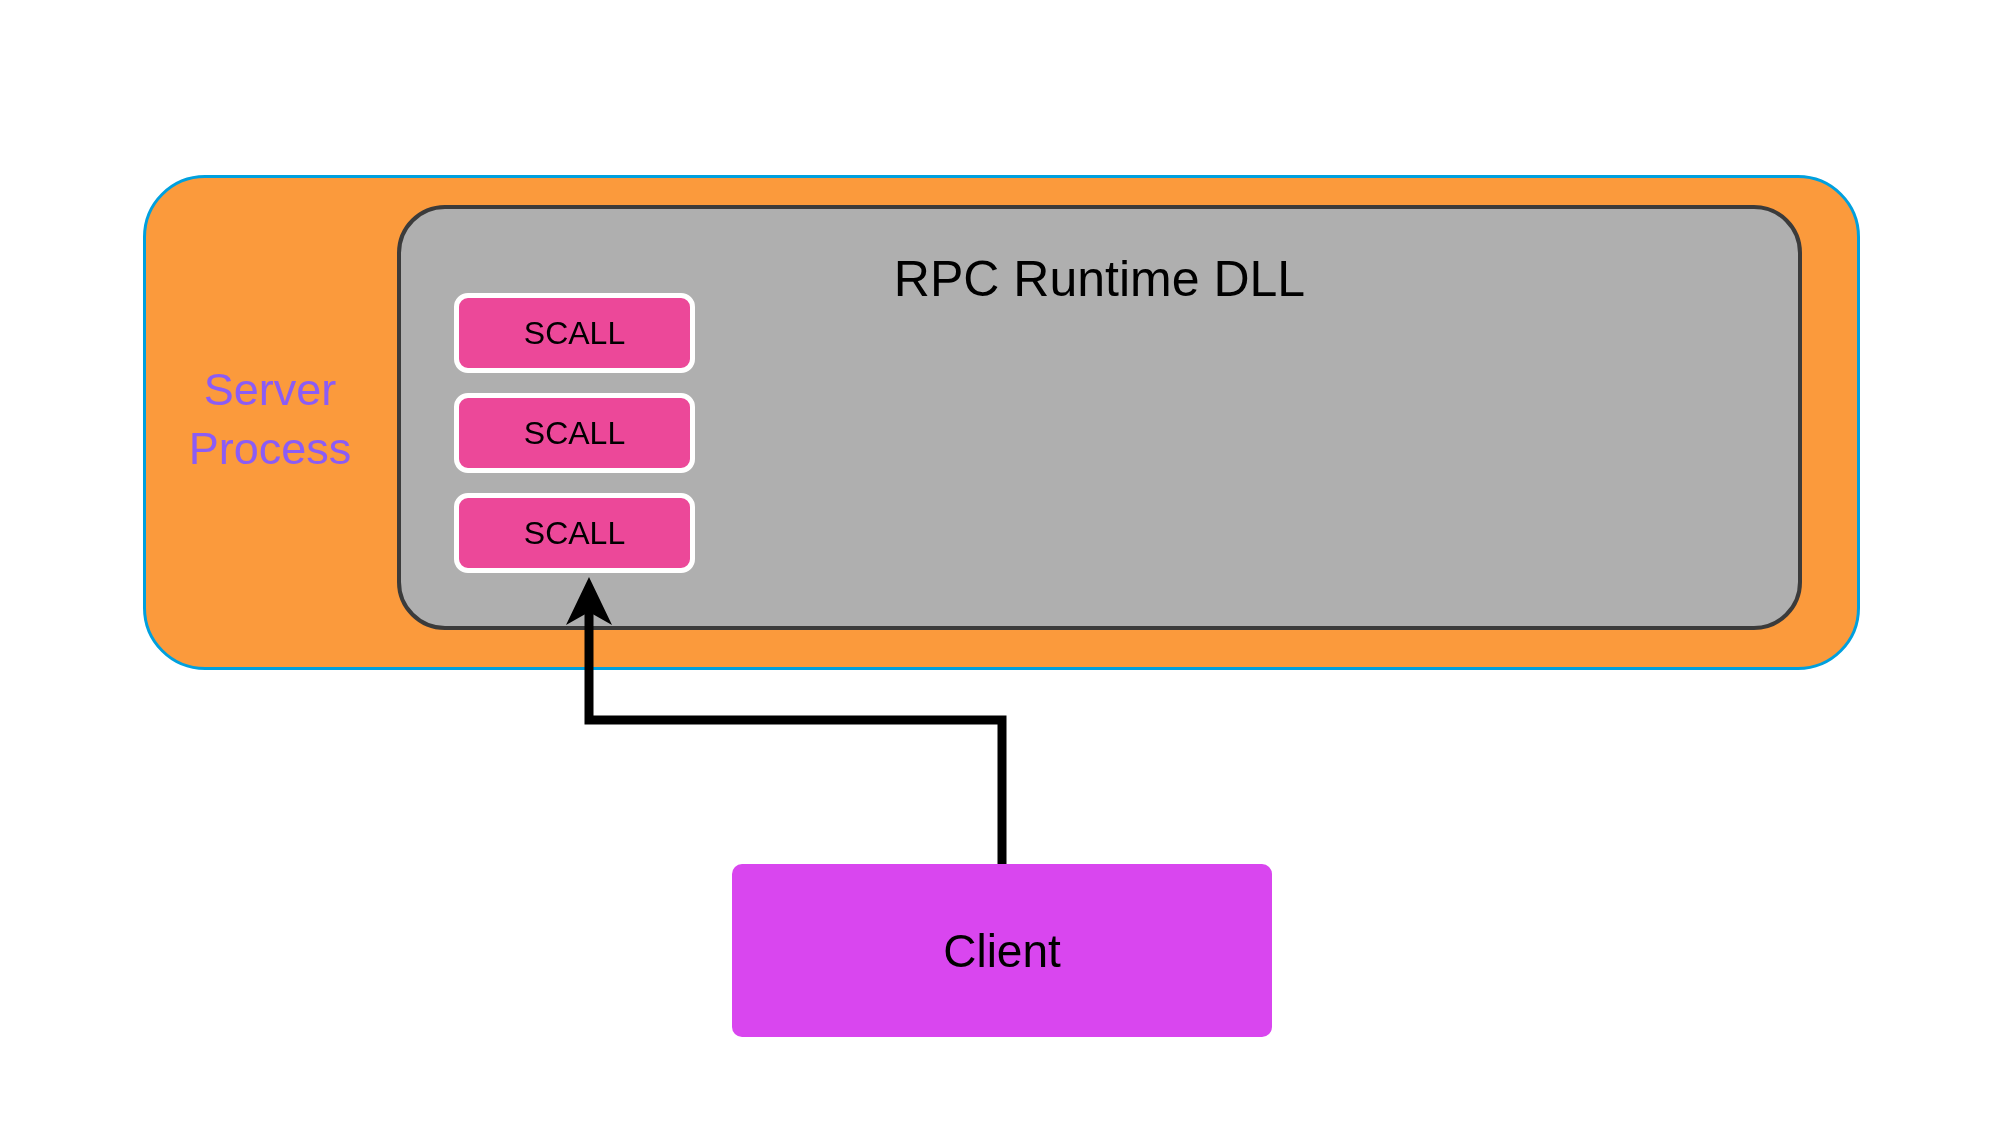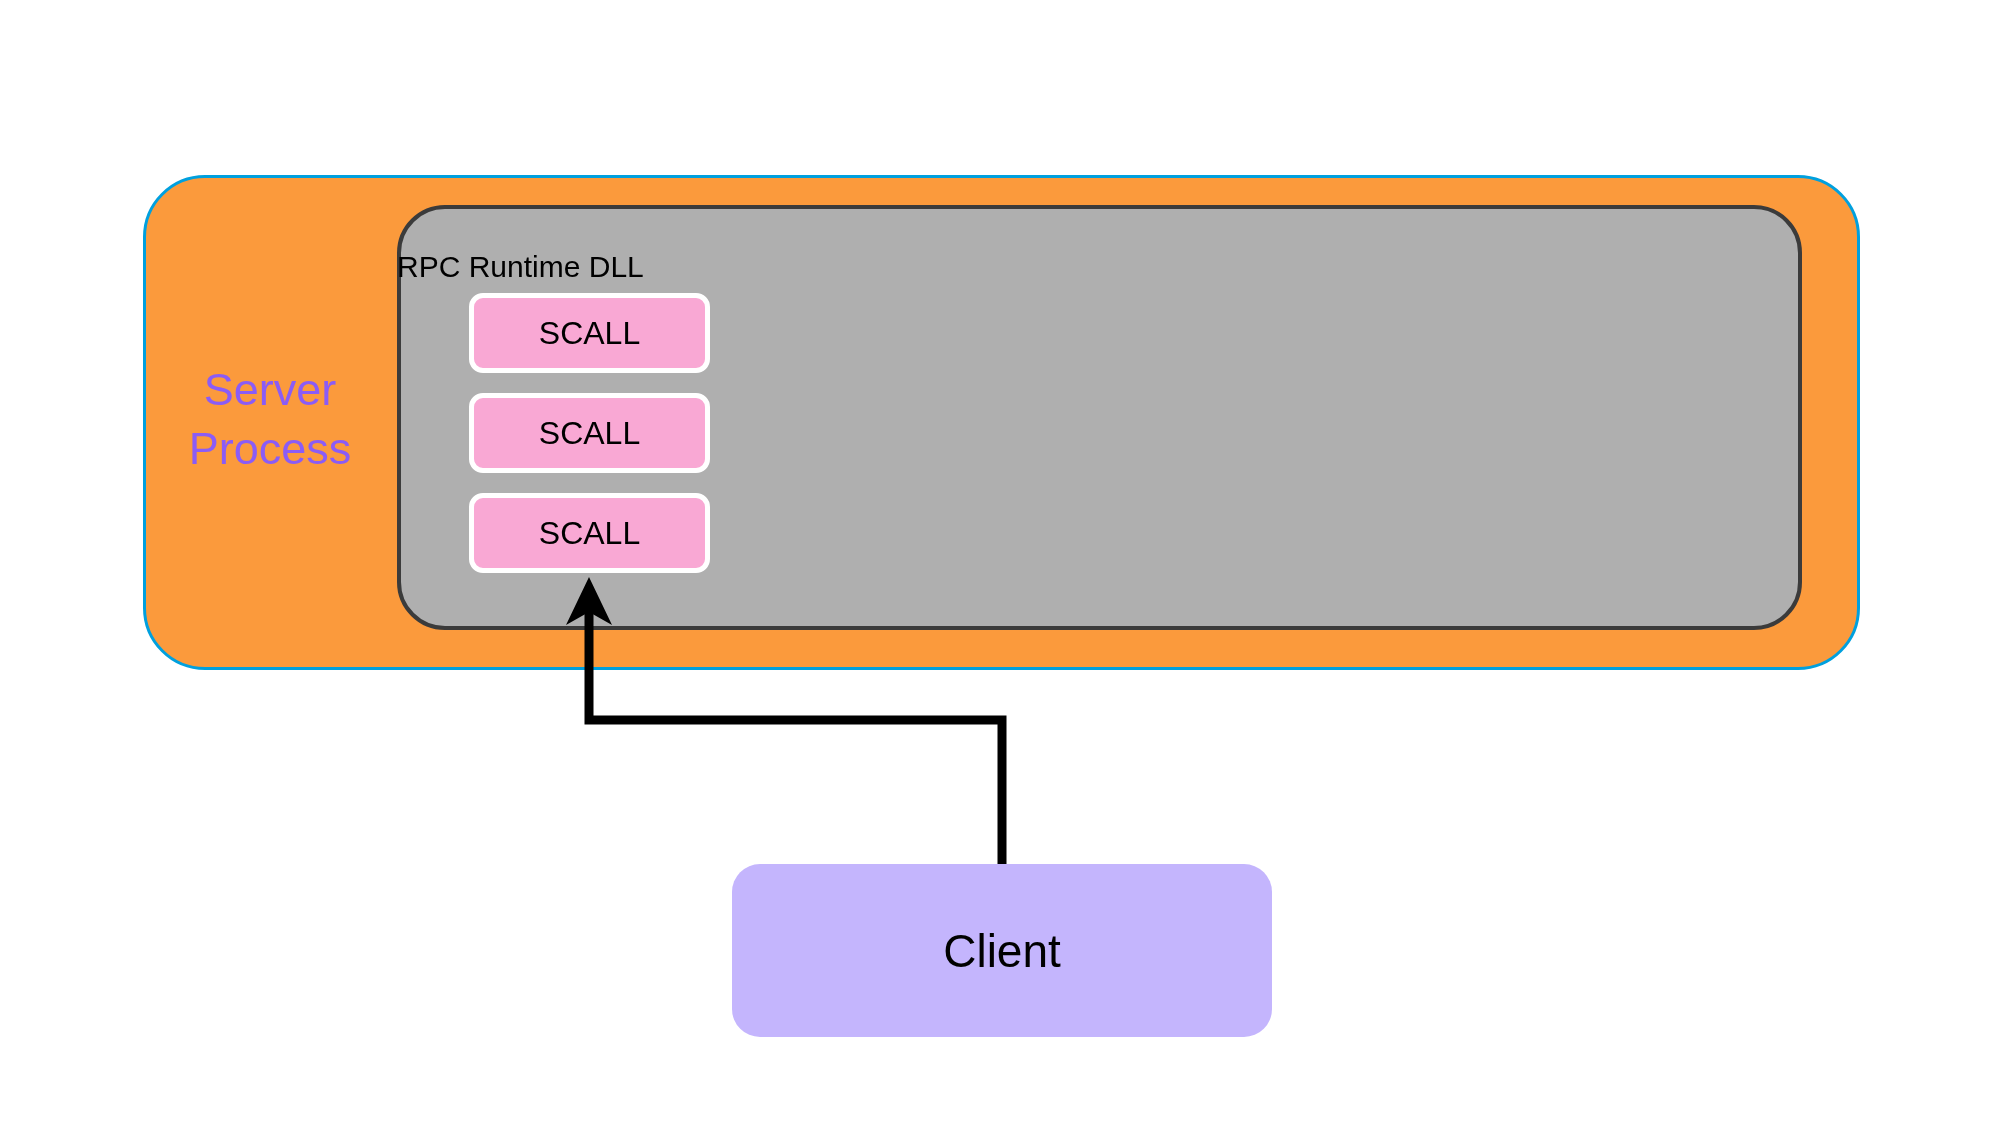--- a/index.html
+++ b/index.html
@@ -52,53 +52,54 @@
     background: #AFAFAF;
     border: 4px solid #3B3B3B;
     border-radius: 48px;
     box-sizing: border-box;
   }
   .rpc-title {
     position: absolute;
     left: 397px;
     top: 250px;
     width: 1405px;
-    font-size: 30px;
+    text-align: center;
+    font-size: 50px;
     color: #000000;
   }
 
   
   .scall {
     position: absolute;
-    left: 469px;
+    left: 454px;
     width: 241px;
     height: 80px;
-    background: #f9a8d4;
+    background: #ec4899;
     border: 5px solid #FFFFFF;
     border-radius: 14px;
     box-sizing: border-box;
     display: flex;
     align-items: center;
     justify-content: center;
     font-size: 32px;
     color: #000000;
   }
   .scall-0 { top: 293px; }
   .scall-1 { top: 393px; }
   .scall-2 { top: 493px; }
 
   
   .client-box {
     position: absolute;
     left: 732px;
     top: 864px;
     width: 540px;
     height: 173px;
-    background: #c4b5fd;
-    border-radius: 28px;
+    background: #d946ef;
+    border-radius: 10px;
     display: flex;
     align-items: center;
     justify-content: center;
     font-size: 46px;
     color: #000000;
     box-sizing: border-box;
   }
 
   
   .connector {

